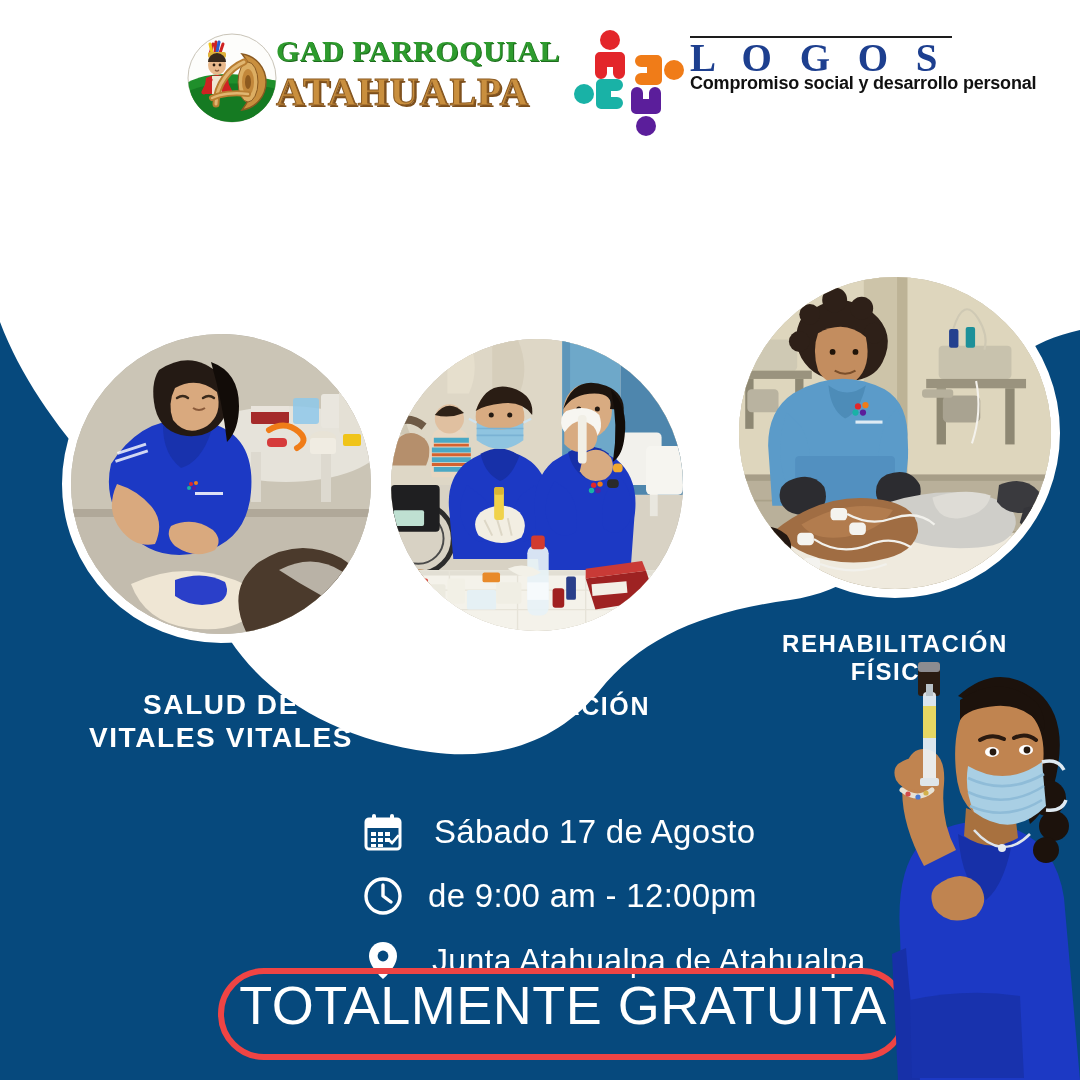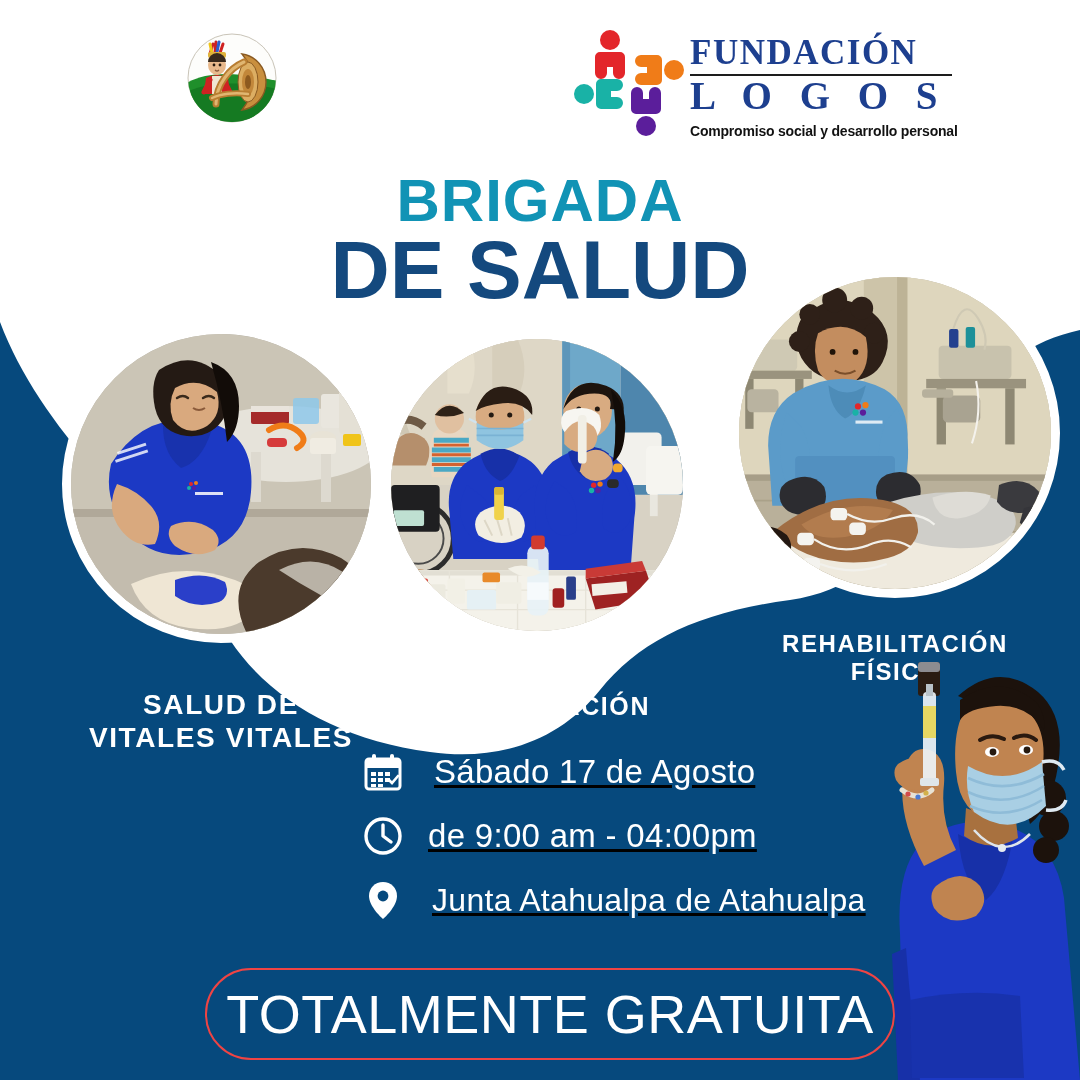--- a/index.html
+++ b/index.html
@@ -51,22 +51,22 @@
     line-height:38px; white-space:nowrap;
   }
   .logos-rule { height:2px; background:#1d1d1d; width:100%; margin:2px 0 3px 0; }
   .logos-name {
     font-family:"Liberation Serif", serif; font-weight:bold;
     font-size:39px; letter-spacing:9px; color:#1d3f8f;
     line-height:33px; white-space:nowrap;
   }
   .logos-tag {
     font-family:"Liberation Sans", sans-serif; font-weight:bold;
-    font-size:14px; color:#111; letter-spacing:-0.2px;
-    line-height:16px; white-space:nowrap; margin-top:11px;
+    font-size:18px; color:#111; letter-spacing:-0.2px;
+    line-height:16px; white-space:nowrap; margin-top:1px;
   }
 
   
   .title-wrap { position:absolute; left:0; top:170px; width:1080px; text-align:center; }
   .title-1 {
     font-size:60px; font-weight:bold; letter-spacing:1px;
     color:#1193b5; line-height:62px;
   }
   .title-2 {
     font-size:82px; font-weight:bold; letter-spacing:0px;
@@ -87,35 +87,35 @@
   
   .cap {
     position:absolute; text-align:center; color:#ffffff;
     font-weight:bold; letter-spacing:1.6px; line-height:1.18;
   }
   .cap1 { left:41px;  top:688px; width:360px; font-size:28px; }
   .cap2 { left:382px; top:692px; width:310px; font-size:25px; }
   .cap3 { left:720px; top:630px; width:350px; font-size:24px; }
 
   
-  .info { position:absolute; left:360px; top:744px; width:560px;text-decoration:underline; }
+  .info { position:absolute; left:360px; top:804px; width:560px; }
   .info-row { display:flex; align-items:center; height:56px; margin-bottom:8px; }
   .info-ico { width:46px; height:46px; flex:0 0 46px; display:flex; align-items:center; justify-content:center; }
   .info-txt {
     color:#ffffff; font-size:33px; letter-spacing:0.3px;
     margin-left:22px; white-space:nowrap;
   }
   .r1 .info-txt { margin-left:28px; }
   .r3 .info-txt { margin-left:26px; font-size:32px; }
 
   
   .free {
-    position:absolute; left:205px; top:968px; width:690px; height:92px;
-    border:2px solid #ef4444; border-radius:46px;
-    display:flex; align-items:center; justify-content:center;
+    position:absolute; left:218px; top:968px; width:690px; height:92px;
+    border:6px solid #ef4444; border-radius:46px;
+    display:flex; justify-content:center;
   }
   .free-txt {
     color:#ffffff; font-size:54px; letter-spacing:0.5px;
     font-weight:normal; white-space:nowrap;
   }
 
   
   .nurse { position:absolute; left:862px; top:648px; width:218px; height:432px; }
 </style>
 </head>
@@ -173,20 +173,24 @@
             <ellipse cx="62" cy="50" rx="10" ry="20" fill="#dcae63" stroke="#8a5a22" stroke-width="1"></ellipse>
             <ellipse cx="62" cy="50" rx="6" ry="13" fill="#c2873a"></ellipse>
             <ellipse cx="62" cy="50" rx="3" ry="7" fill="#8d5a1f"></ellipse>
             <path d="M30,72 C30,52 44,36 58,30" stroke="#b87d31" stroke-width="7" fill="none" stroke-linecap="round"></path>
             <path d="M30,72 C30,52 44,36 58,30" stroke="#e0b671" stroke-width="3" fill="none" stroke-linecap="round"></path>
             <path d="M26,66 C34,62 48,60 62,62" stroke="#b87d31" stroke-width="6" fill="none" stroke-linecap="round"></path>
             <path d="M26,66 C34,62 48,60 62,62" stroke="#e0b671" stroke-width="2.4" fill="none" stroke-linecap="round"></path>
           </g>
         </g>
       </svg>
+      <div class="gad-text">
+        <div class="gad-line1">GAD PARROQUIAL</div>
+        <div class="gad-line2">ATAHUALPA</div>
+      </div>
     </div>
 
     <div class="logo-logos">
       <svg class="logos-mark" viewBox="0 0 116 114">
 
         <g fill="#e3262a" transform="translate(24,4) rotate(0)">
           <circle cx="14" cy="10" r="10"></circle>
           <path d="M4,22 h20 a5,5 0 0 1 5,5 v16 a6,6 0 0 1 -12,0 v-6 h-6 v6 a6,6 0 0 1 -12,0 v-16 a5,5 0 0 1 5,-5 z"></path>
         </g>
 
@@ -199,32 +203,27 @@
           <circle cx="14" cy="10" r="10"></circle>
           <path d="M4,22 h20 a5,5 0 0 1 5,5 v16 a6,6 0 0 1 -12,0 v-6 h-6 v6 a6,6 0 0 1 -12,0 v-16 a5,5 0 0 1 5,-5 z"></path>
         </g>
 
         <g fill="#19b2a6" transform="translate(2,82) rotate(270)">
           <circle cx="14" cy="10" r="10"></circle>
           <path d="M4,22 h20 a5,5 0 0 1 5,5 v16 a6,6 0 0 1 -12,0 v-6 h-6 v6 a6,6 0 0 1 -12,0 v-16 a5,5 0 0 1 5,-5 z"></path>
         </g>
       </svg>
       <div class="logos-text">
-        <div class="logos-fund">FUNDACIÓN</div>
         <div class="logos-rule"></div>
         <div class="logos-name">L O G O S</div>
         <div class="logos-tag">Compromiso social y desarrollo personal</div>
       </div>
     </div>
   </div>
 
-  <div class="title-wrap">
-    <div class="title-1">BRIGADA</div>
-    <div class="title-2">DE SALUD</div>
-  </div>
 
   <div class="circle c1">
     <svg class="photo" viewBox="0 0 300 300">
       <rect width="300" height="300" fill="#cbc5b6"></rect>
 
       <rect y="175" width="300" height="125" fill="#c3bcae"></rect>
       <rect y="175" width="300" height="8" fill="#b0a899"></rect>
 
       <ellipse cx="215" cy="110" rx="95" ry="38" fill="#e6e3da"></ellipse>
       <rect x="180" y="118" width="10" height="50" fill="#ddd9cf"></rect>
@@ -510,21 +509,21 @@
       <span class="info-txt">Sábado 17 de Agosto</span>
     </div>
 
     <div class="info-row r2">
       <span class="info-ico">
         <svg viewBox="0 0 44 44" width="44" height="44">
           <circle cx="22" cy="22" r="17" fill="none" stroke="#ffffff" stroke-width="3.4"></circle>
           <path d="M22,11 L22,22 L30,28" stroke="#ffffff" stroke-width="3.4" fill="none" stroke-linecap="round" stroke-linejoin="round"></path>
         </svg>
       </span>
-      <span class="info-txt">de 9:00 am - 04:00pm</span>
+      <span class="info-txt">de 9:00 am - 12:00pm</span>
     </div>
 
     <div class="info-row r3">
       <span class="info-ico">
         <svg viewBox="0 0 44 44" width="44" height="44">
           <path d="M22,4 C14,4 8,10 8,18 C8,29 22,41 22,41 C22,41 36,29 36,18 C36,10 30,4 22,4 Z" fill="#ffffff"></path>
           <circle cx="22" cy="18" r="5.4" fill="#06497d"></circle>
         </svg>
       </span>
       <span class="info-txt">Junta Atahualpa de Atahualpa</span>

